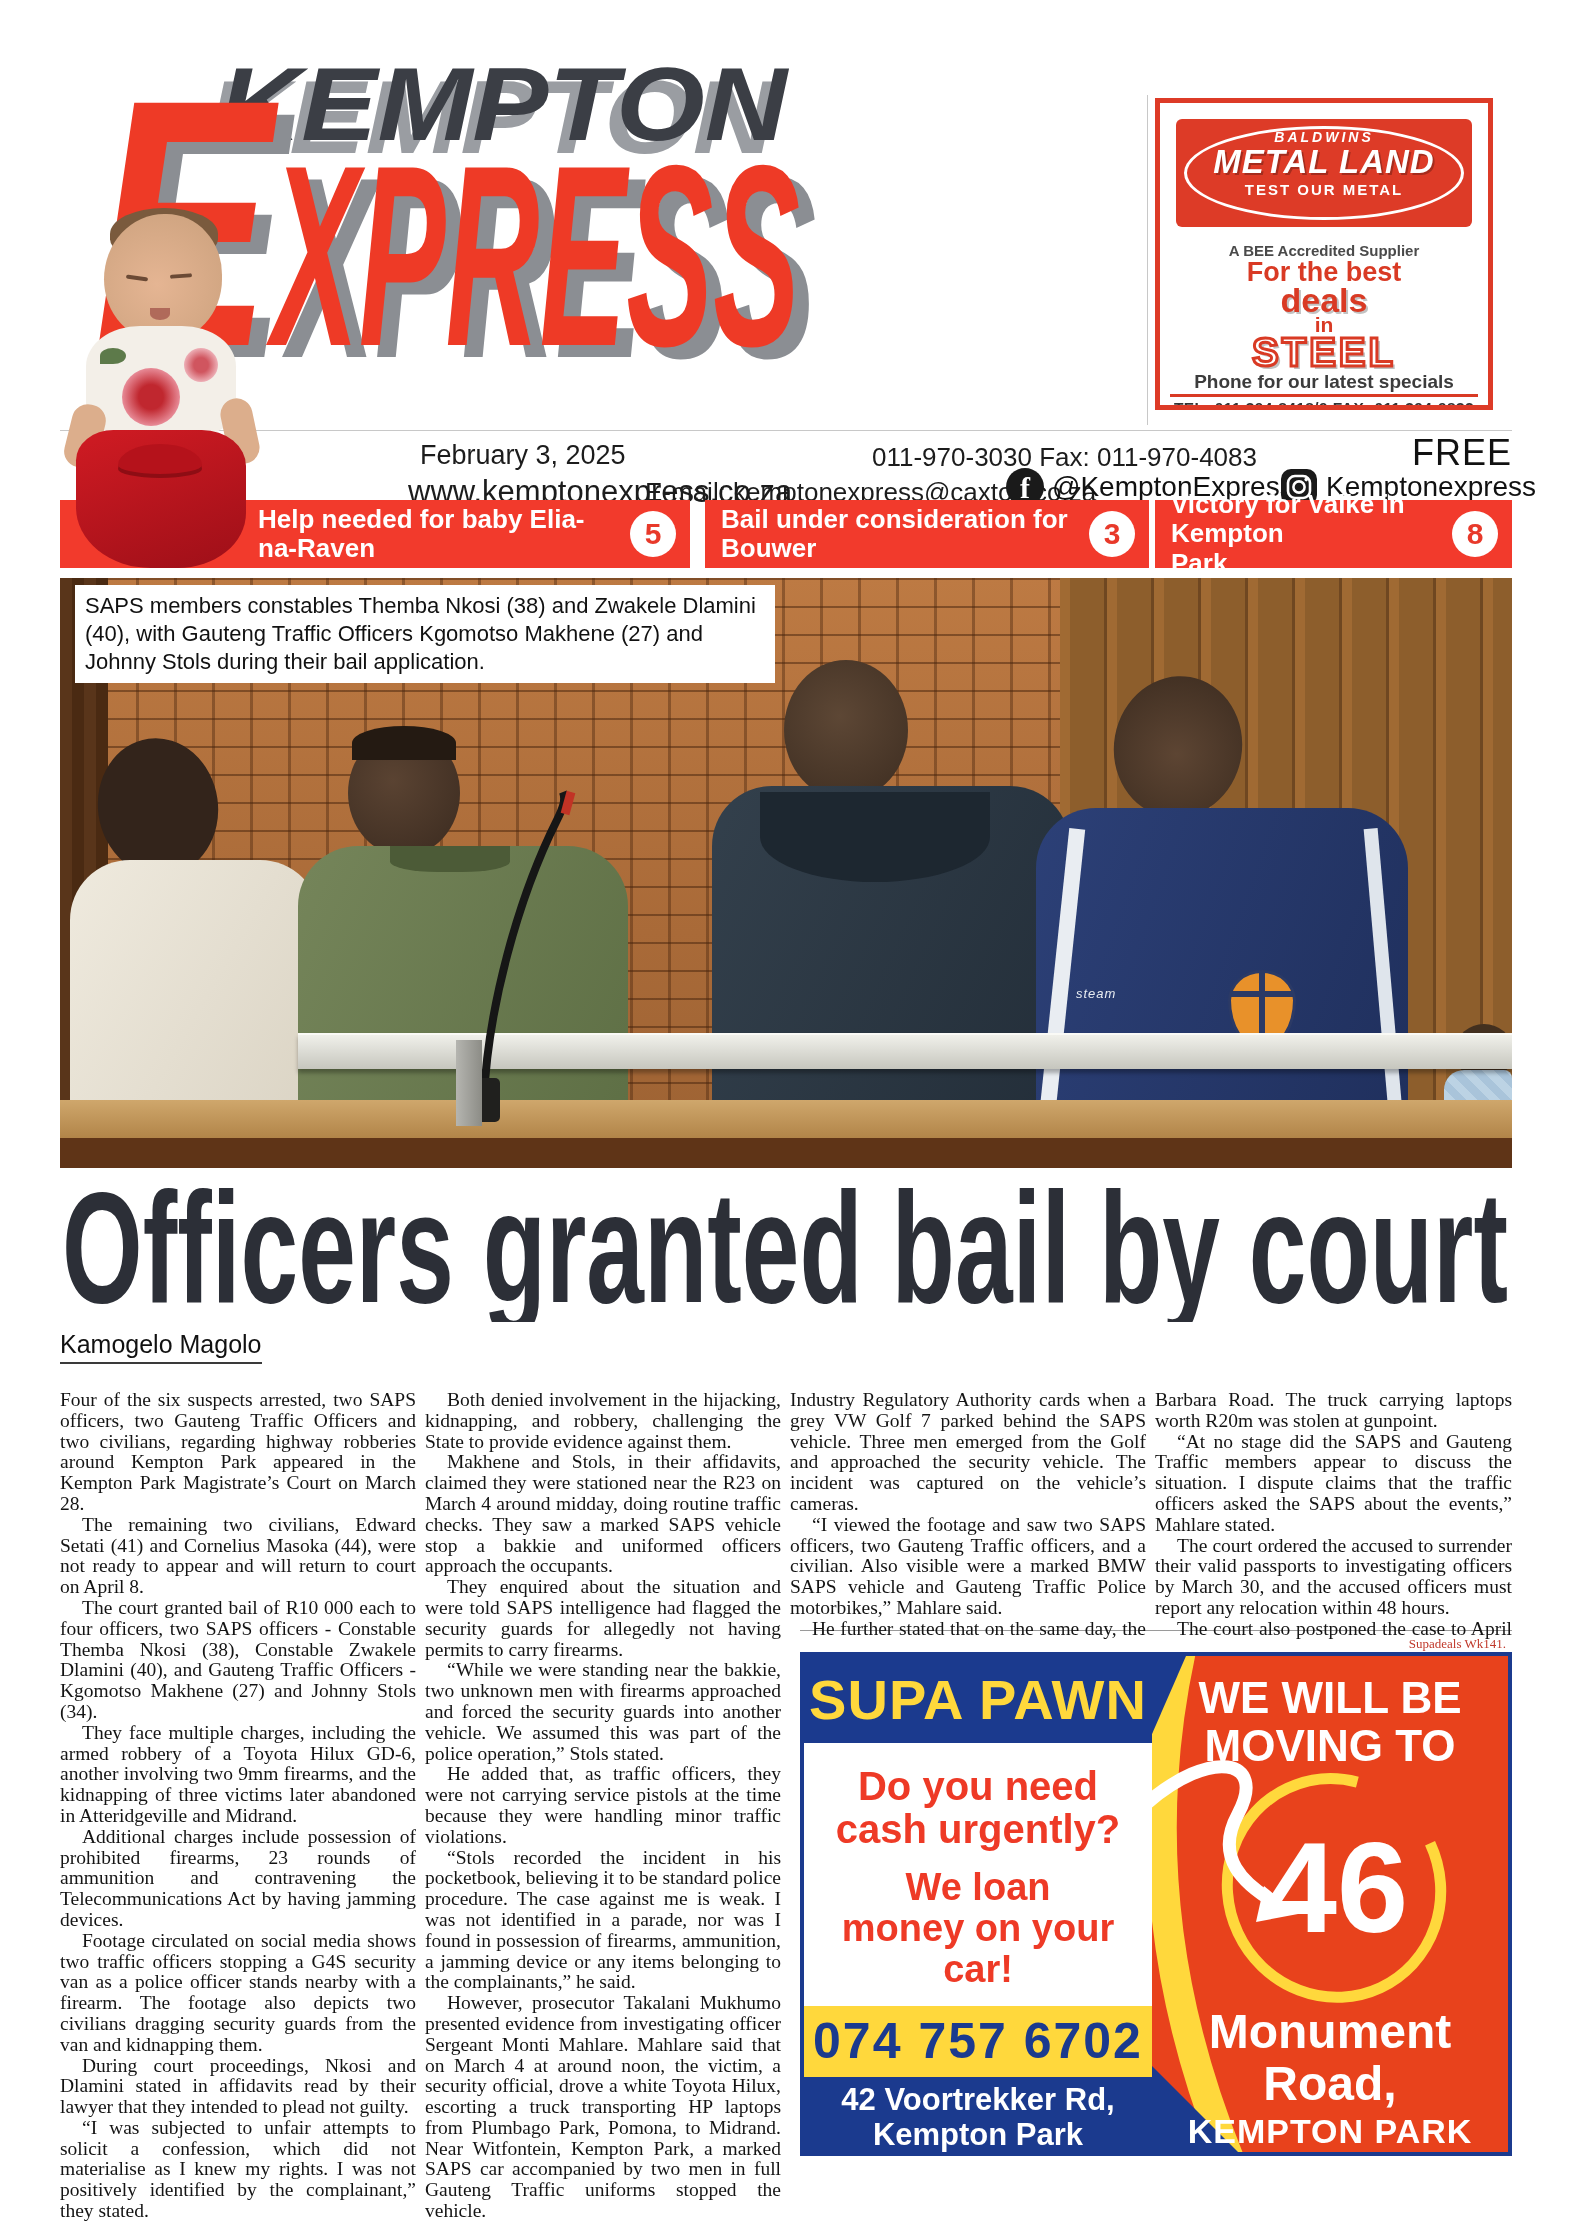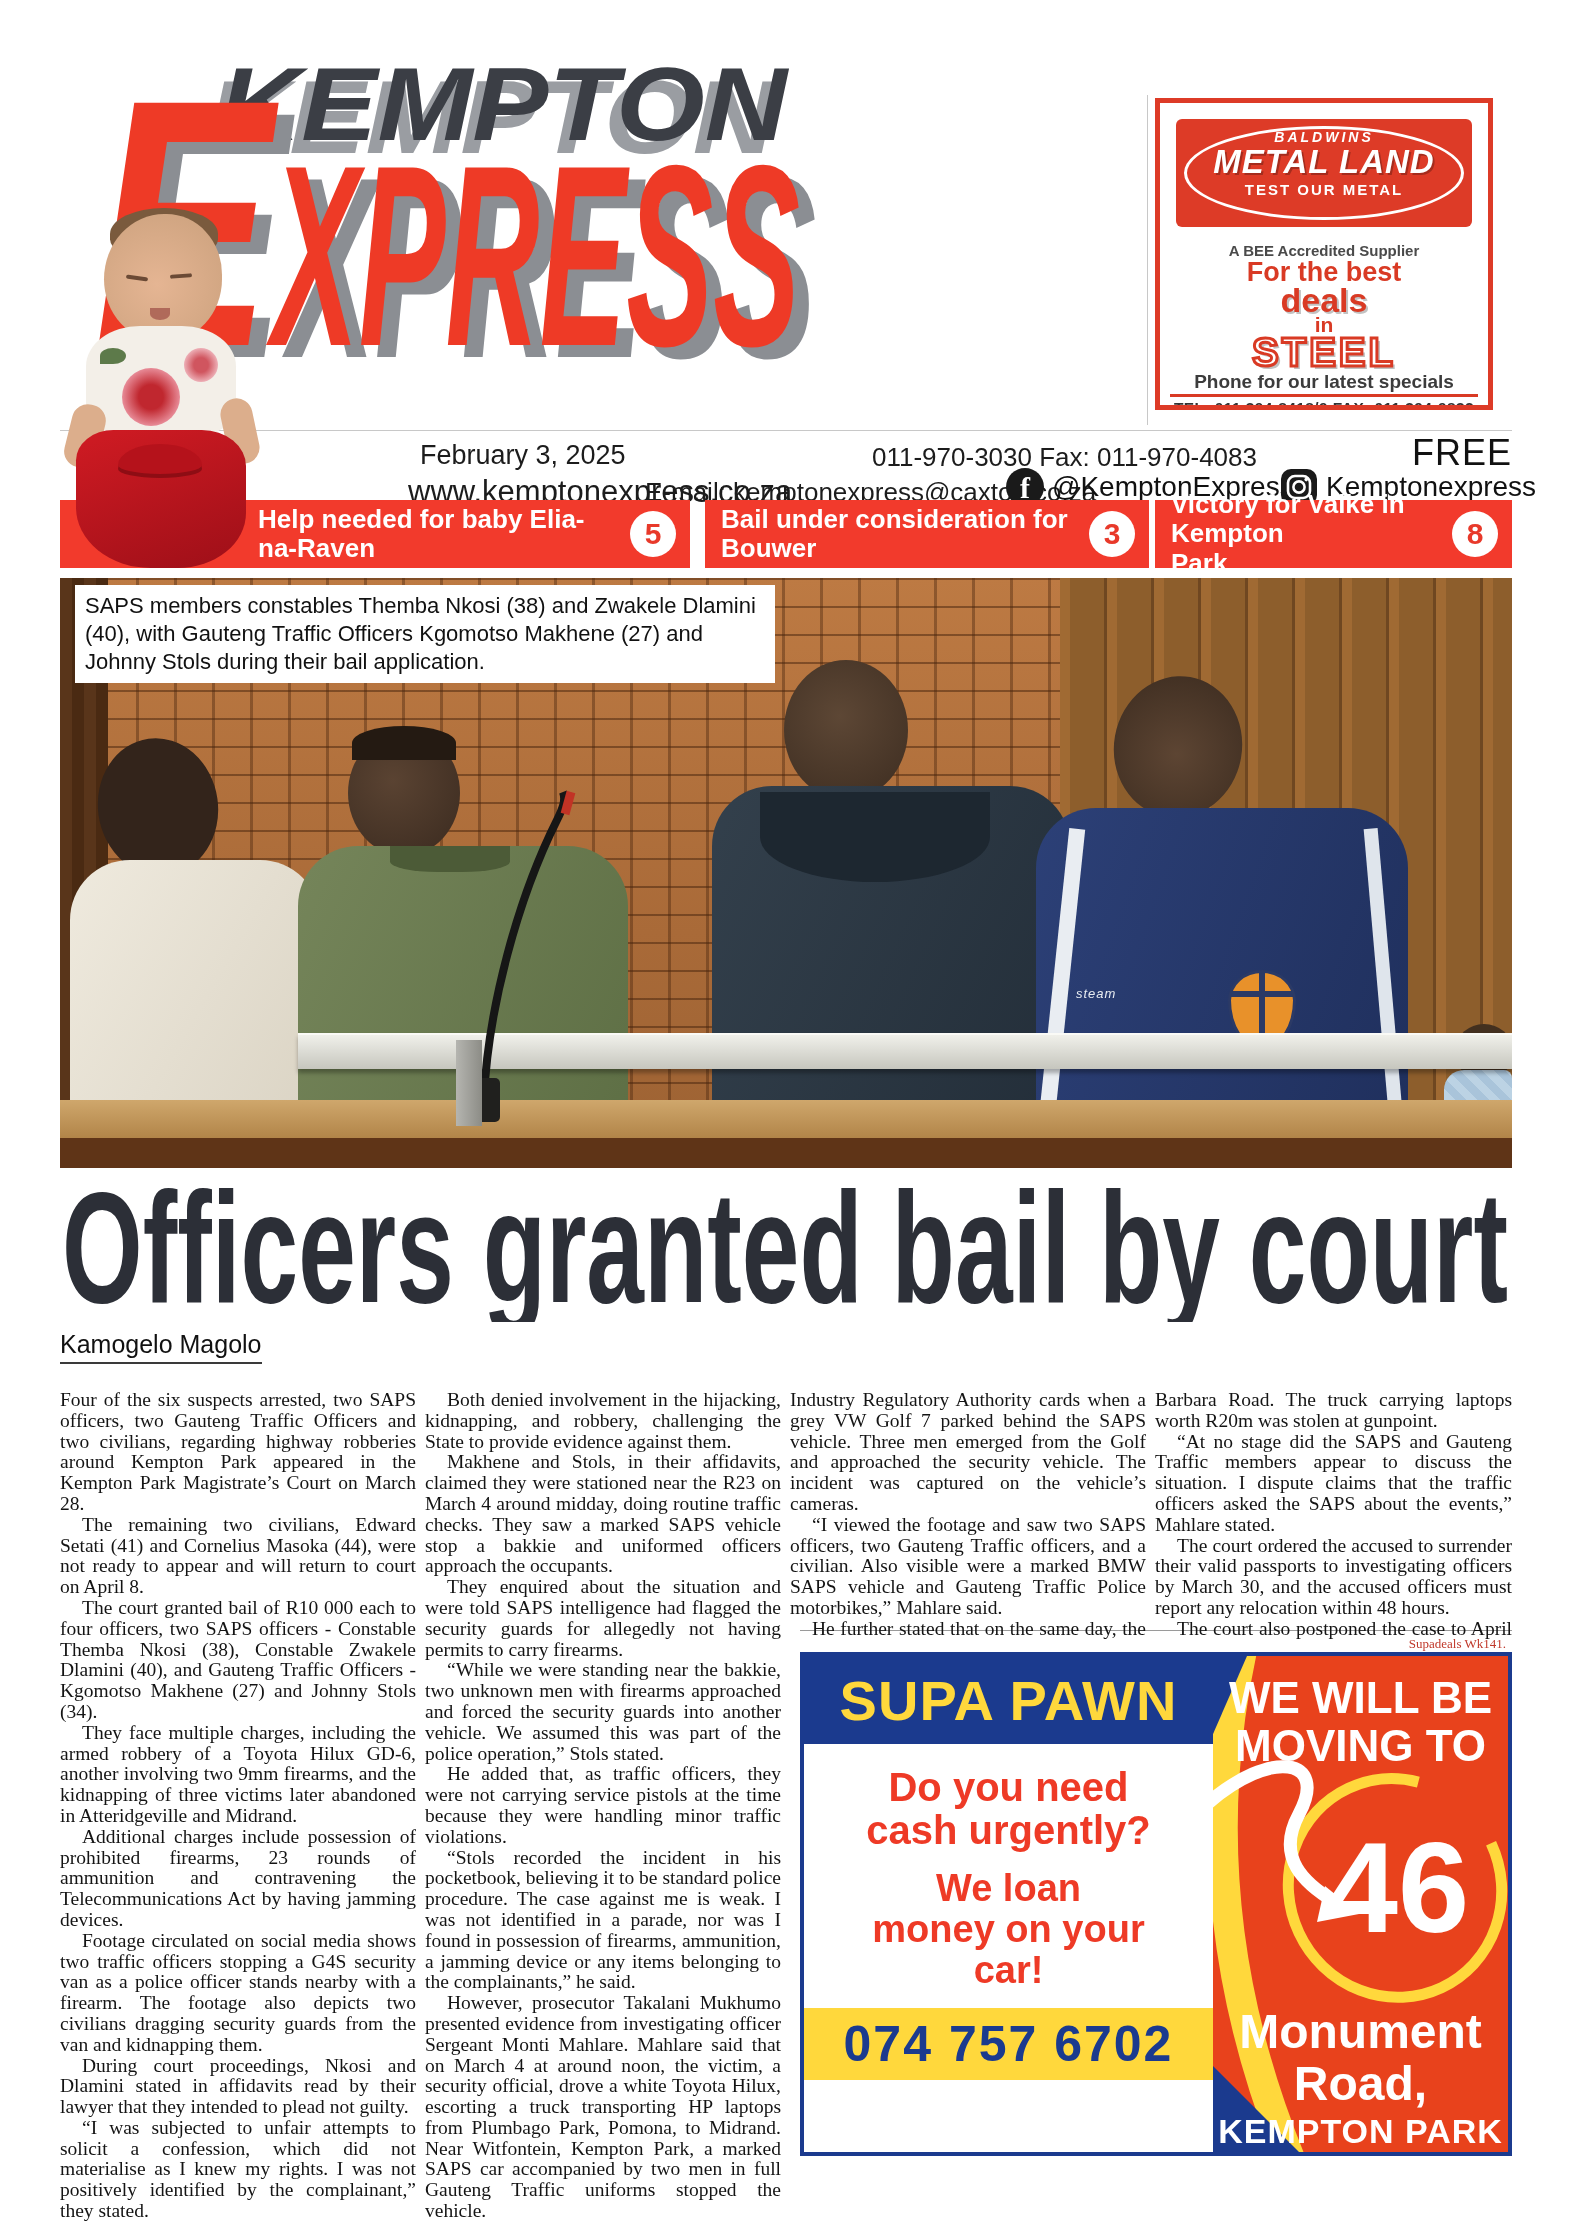--- a/index.html
+++ b/index.html
@@ -88,21 +88,21 @@
   .byline{position:absolute;left:60px;top:1330px;font-size:25px;color:#111;border-bottom:2px solid #3a3a3a;padding-bottom:3px;}
   .col{position:absolute;top:1390px;width:356px;font-family:"Liberation Serif",serif;font-size:19.5px;line-height:20.8px;
        text-align:justify;color:#141414;z-index:1;}
   .col p{margin:0;text-indent:22px;}
   .col p.nofirst{text-indent:0;}
 
   
   .adrule{position:absolute;left:800px;top:1630px;width:712px;height:1px;background:#9a9a9a;}
   .adcode{position:absolute;left:1150px;top:1636px;width:356px;text-align:right;font-size:13px;color:#c0392b;font-family:"Liberation Serif",serif;}
   .supa{position:absolute;left:800px;top:1652px;width:712px;height:504px;border:4px solid #1b3a8e;box-sizing:border-box;display:flex;z-index:5;background:#fff;}
-  .supa-left{width:409px;height:100%;display:flex;flex-direction:column;}
+  .supa-left{width:348px;height:100%;display:flex;flex-direction:column;}
   .supa-head{height:88px;background:#1b3a8e;color:#ffd83c;font-weight:bold;font-size:56px;letter-spacing:1px;
              display:flex;align-items:center;justify-content:center;}
   .supa-white{height:264px;background:#fff;color:#ee3a26;font-weight:bold;text-align:center;padding-top:22px;box-sizing:border-box;}
   .supa-white .q{font-size:40px;line-height:43px;}
   .supa-white .l{font-size:38px;line-height:41px;}
   .supa-white .gap{height:16px;}
   .supa-yellow{height:72px;background:#ffd83c;color:#1b3a8e;font-weight:bold;font-size:50px;letter-spacing:2px;
              display:flex;align-items:center;justify-content:center;}
   .supa-blue{flex:1;background:#1b3a8e;color:#fff;font-weight:bold;font-size:31px;line-height:35px;text-align:center;padding-top:5px;}
   .supa-right{position:relative;flex:1;background:#e8421c;color:#fff;text-align:center;overflow:hidden;}
@@ -313,20 +313,24 @@
       <div class="supa-head">SUPA PAWN</div>
       <div class="supa-white">
         <div class="q">Do you need</div>
         <div class="q">cash urgently?</div>
         <div class="gap"></div>
         <div class="l">We loan</div>
         <div class="l">money on your</div>
         <div class="l">car!</div>
       </div>
       <div class="supa-yellow">074 757 6702</div>
+      <div class="supa-blue">
+        <div>42 Voortrekker Rd,</div>
+        <div>Kempton Park</div>
+      </div>
     </div>
     <div class="supa-right">
       <svg width="344" height="496" viewBox="0 0 344 496">
         <path d="M 30,-10 Q -28,250 80,510" stroke="#ffd83c" stroke-width="30" fill="none"></path>
         <path d="M 0,0 L 34,0 L 0,78 Z" fill="#1b3a8e"></path>
         <path d="M 0,496 L 0,410 L 86,496 Z" fill="#1b3a8e"></path>
         <ellipse cx="182" cy="232" rx="106" ry="110" fill="none" stroke="#ffd83c" stroke-width="11" stroke-dasharray="580 100" transform="rotate(-25 182 232)"></ellipse>
         <path d="M -6,148 C 58,92 116,102 86,158 C 62,202 92,228 122,246" stroke="#ffffff" stroke-width="13" fill="none"></path>
         <path d="M 112,230 L 146,258 L 104,266 Z" fill="#ffffff"></path>
       </svg>

